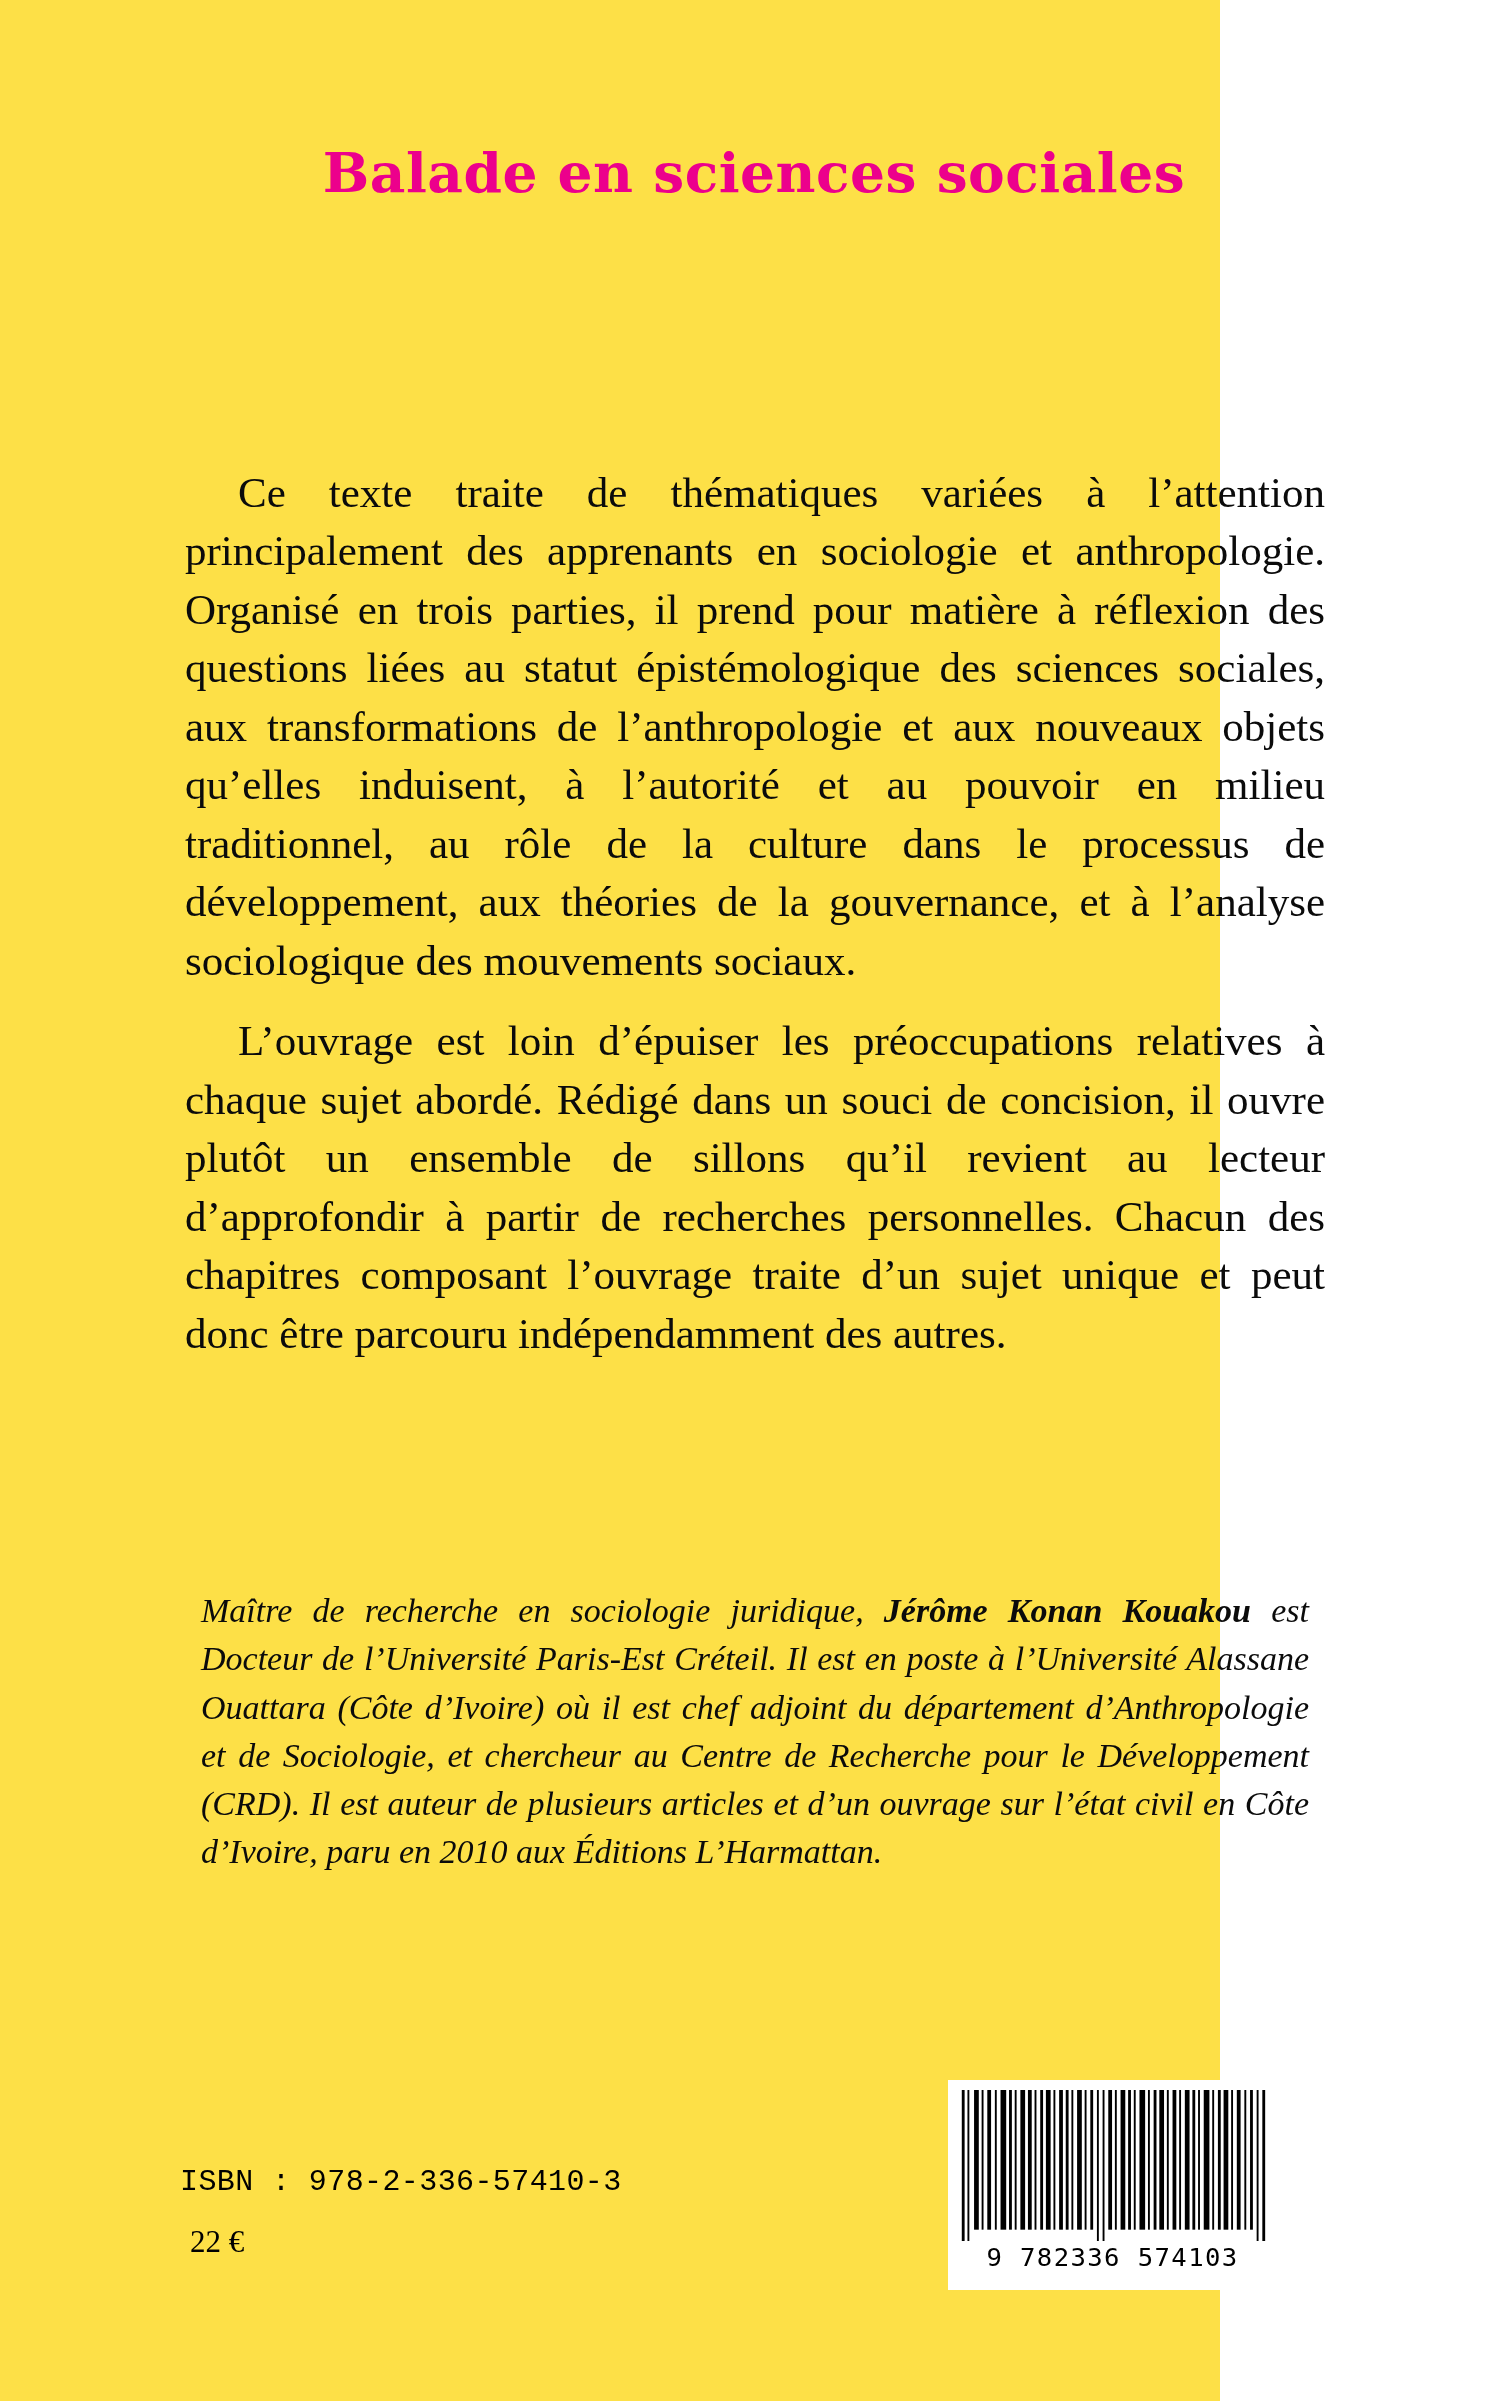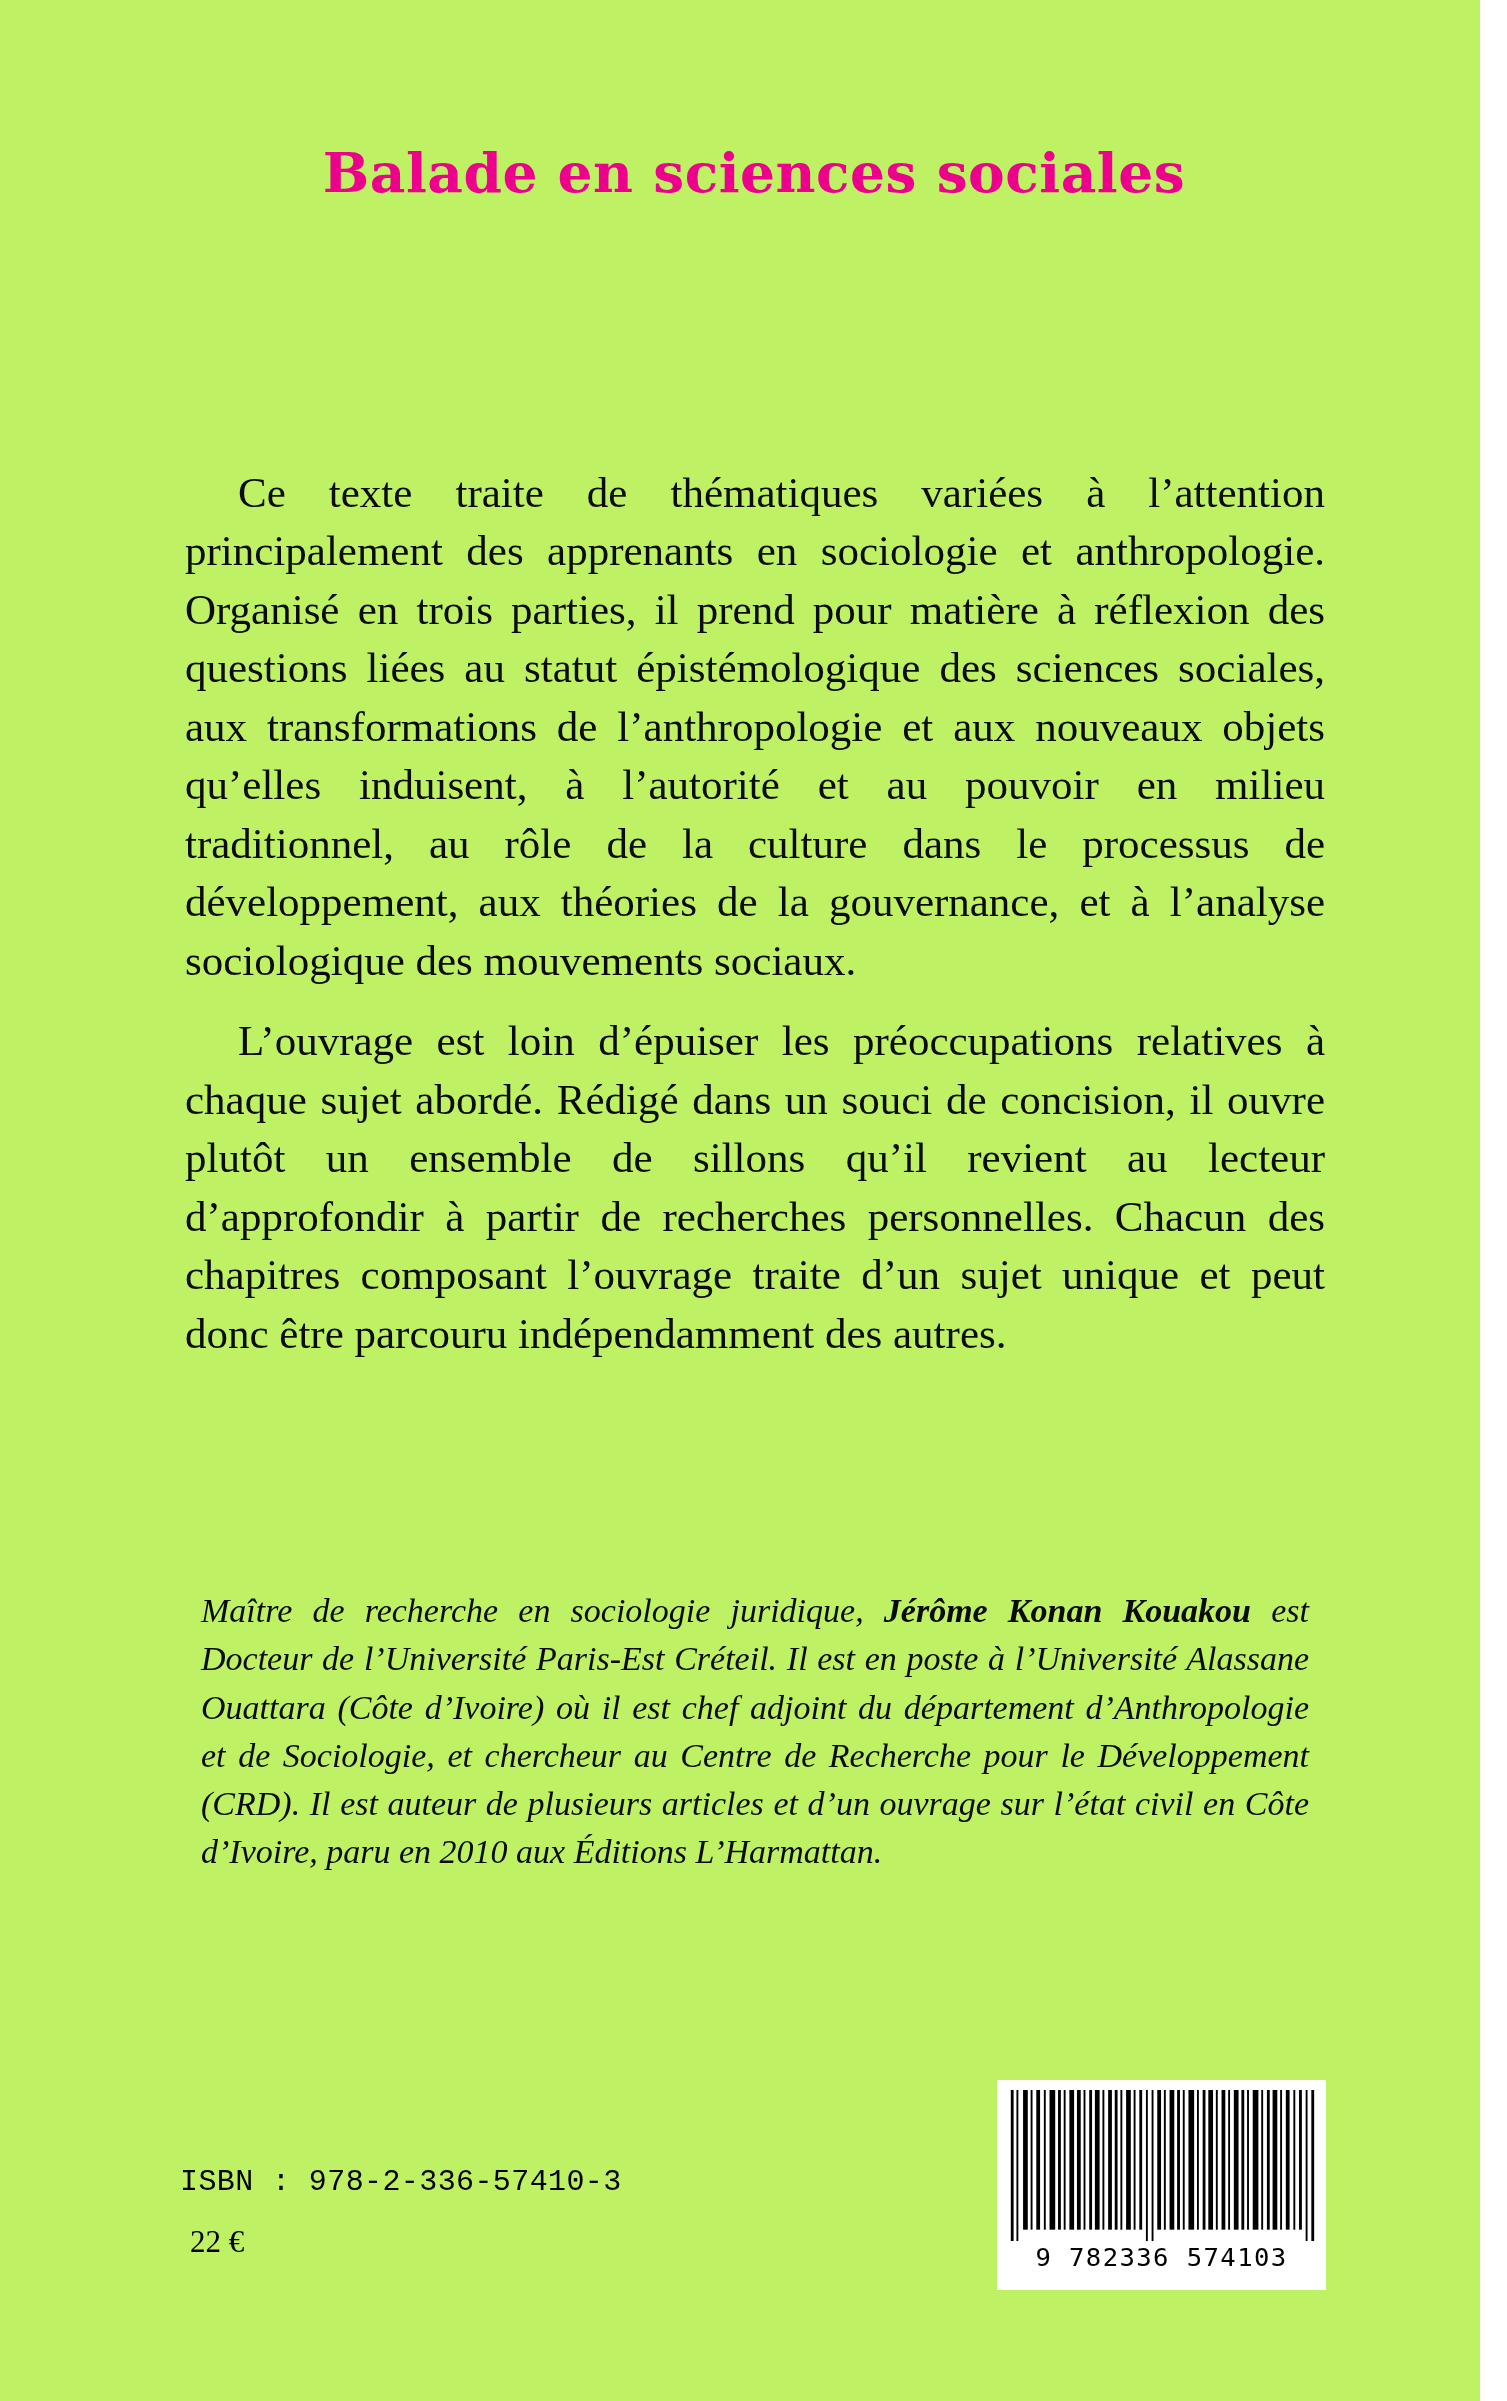--- a/index.html
+++ b/index.html
@@ -11,23 +11,23 @@
     width: 1508px;
     height: 2402px;
     position: relative;
     font-family: "Liberation Serif", serif;
     color: #000000;
     overflow: hidden;
   }
   .page {
     position: absolute;
     left: 0; top: 0;
-    width: 1480px;
+    width: 1220px;
     height: 2402px;
-    background: #bef264;
+    background: #fde047;
   }
   .title {
     position: absolute;
     left: 0;
     top: 140px;
     width: 1508px;
     text-align: center;
     color: #ec008c;
     font-family: "DejaVu Serif", "Liberation Serif", serif;
     font-weight: bold;
@@ -89,21 +89,21 @@
   }
   .price {
     position: absolute;
     left: 190px;
     top: 2224px;
     font-size: 31px;
   }
 
   .barcode-wrap {
     position: absolute;
-    left: 997px;
+    left: 948px;
     top: 2080px;
     width: 329px;
     height: 210px;
     background: #ffffff;
     padding: 9.5px 9.5px 5.7px 9.5px;
     box-sizing: border-box;
   }
   .barcode-bars {
     width: 310px;
     height: 151px;

